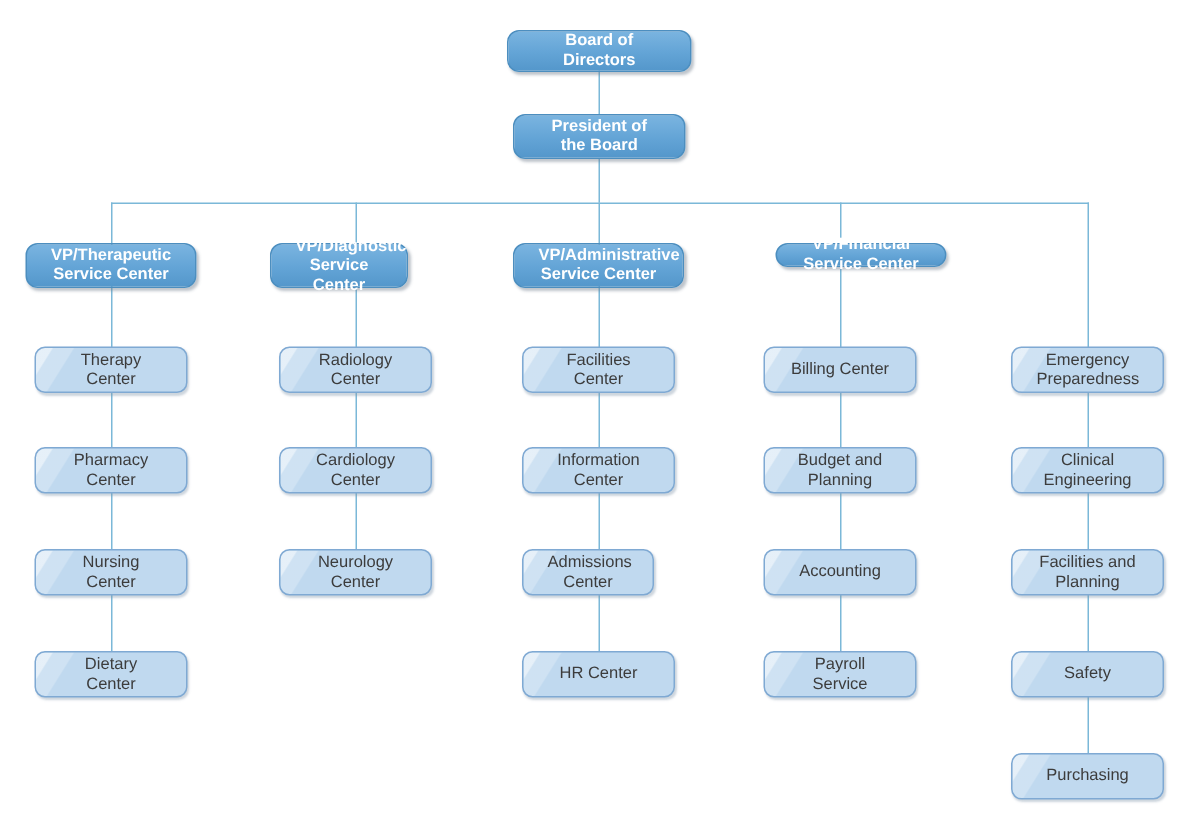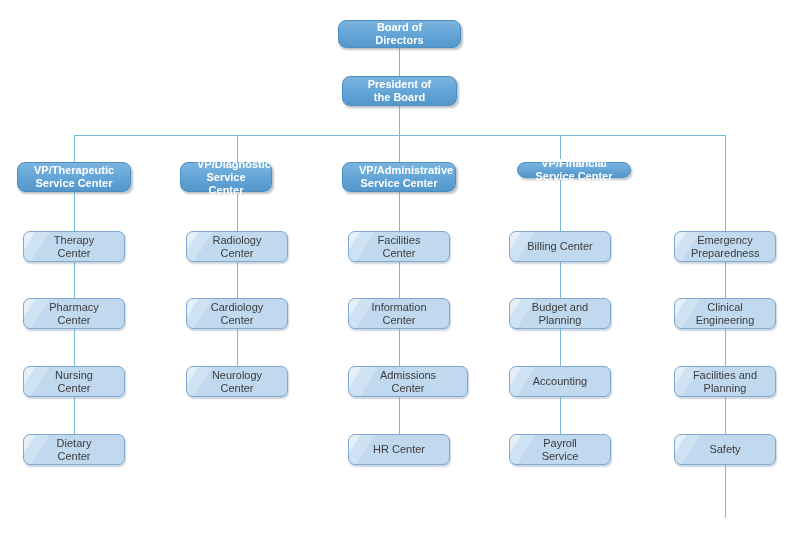--- a/index.html
+++ b/index.html
@@ -96,21 +96,21 @@
   <div class="box child" style="left:186px;top:366px;width:102px;height:31px">
     <span class="lbl">Neurology Center</span>
   </div>
 
   <div class="box child" style="left:348px;top:231px;width:102px;height:31px">
     <span class="lbl">Facilities Center</span>
   </div>
   <div class="box child" style="left:348px;top:298px;width:102px;height:31px">
     <span class="lbl">Information Center</span>
   </div>
-  <div class="box child" style="left:348px;top:366px;width:120px;height:31px">
+  <div class="box child" style="left:348px;top:366px;width:88px;height:31px">
     <span class="lbl">Admissions Center</span>
   </div>
   <div class="box child" style="left:348px;top:434px;width:102px;height:31px">
     <span class="lbl">HR Center</span>
   </div>
 
   <div class="box child" style="left:509px;top:231px;width:102px;height:31px">
     <span class="lbl">Billing Center</span>
   </div>
   <div class="box child" style="left:509px;top:298px;width:102px;height:31px">
@@ -128,14 +128,17 @@
   </div>
   <div class="box child" style="left:674px;top:298px;width:102px;height:31px">
     <span class="lbl">Clinical Engineering</span>
   </div>
   <div class="box child" style="left:674px;top:366px;width:102px;height:31px">
     <span class="lbl">Facilities and Planning</span>
   </div>
   <div class="box child" style="left:674px;top:434px;width:102px;height:31px">
     <span class="lbl">Safety</span>
   </div>
+  <div class="box child" style="left:674px;top:502px;width:102px;height:31px">
+    <span class="lbl">Purchasing</span>
+  </div>
 
 </div>
 
 </body></html>

